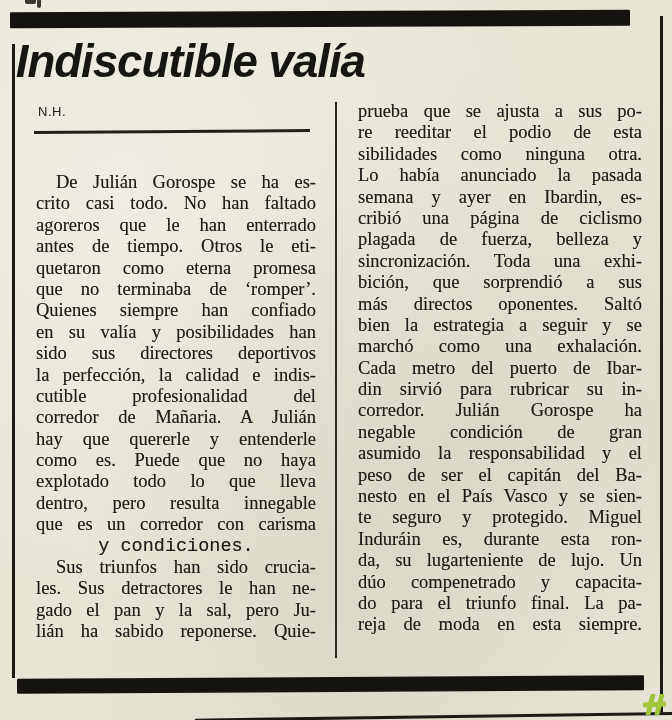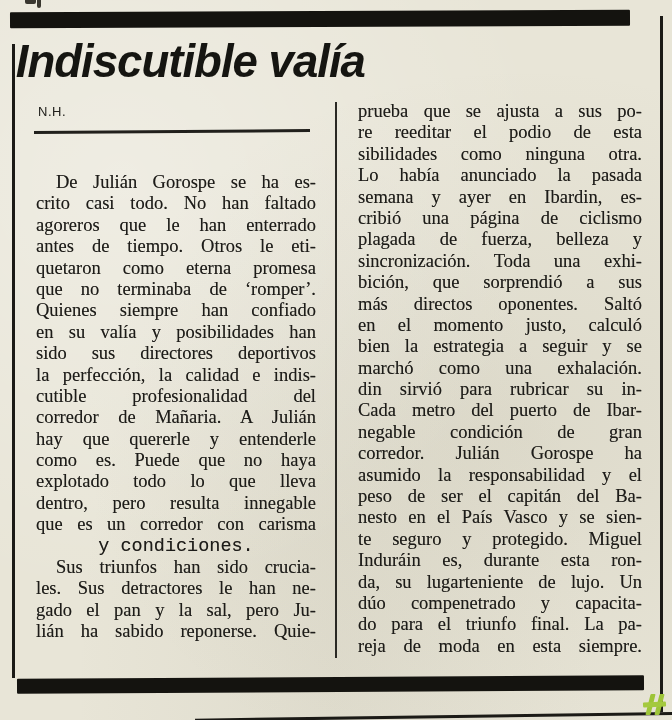--- a/index.html
+++ b/index.html
@@ -109,27 +109,26 @@
       <div class="tline">prueba que se ajusta a sus po-</div>
       <div class="tline">re reeditar el podio de esta</div>
       <div class="tline">sibilidades como ninguna otra.</div>
       <div class="tline">Lo había anunciado la pasada</div>
       <div class="tline">semana y ayer en Ibardin, es-</div>
       <div class="tline">cribió una página de ciclismo</div>
       <div class="tline">plagada de fuerza, belleza y</div>
       <div class="tline">sincronización. Toda una exhi-</div>
       <div class="tline">bición, que sorprendió a sus</div>
       <div class="tline">más directos oponentes. Saltó</div>
-      <div class="tline">en el momento justo, calculó</div>
       <div class="tline">bien la estrategia a seguir y se</div>
       <div class="tline">marchó como una exhalación.</div>
+      <div class="tline">Cada metro del puerto de Ibar-</div>
       <div class="tline">din sirvió para rubricar su in-</div>
-      <div class="tline">Cada metro del puerto de Ibar-</div>
+      <div class="tline">corredor. Julián Gorospe ha</div>
       <div class="tline">negable condición de gran</div>
-      <div class="tline">corredor. Julián Gorospe ha</div>
       <div class="tline">asumido la responsabilidad y el</div>
       <div class="tline">peso de ser el capitán del Ba-</div>
       <div class="tline">nesto en el País Vasco y se sien-</div>
       <div class="tline">te seguro y protegido. Miguel</div>
       <div class="tline">Induráin es, durante esta ron-</div>
       <div class="tline">da, su lugarteniente de lujo. Un</div>
       <div class="tline">dúo compenetrado y capacita-</div>
       <div class="tline">do para el triunfo final. La pa-</div>
       <div class="tline">reja de moda en esta siempre.</div>
     </div>

